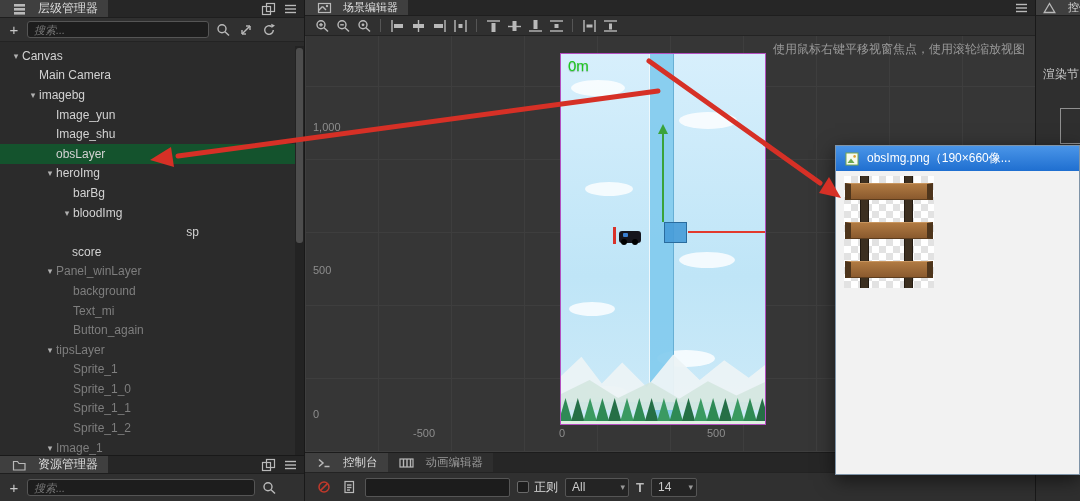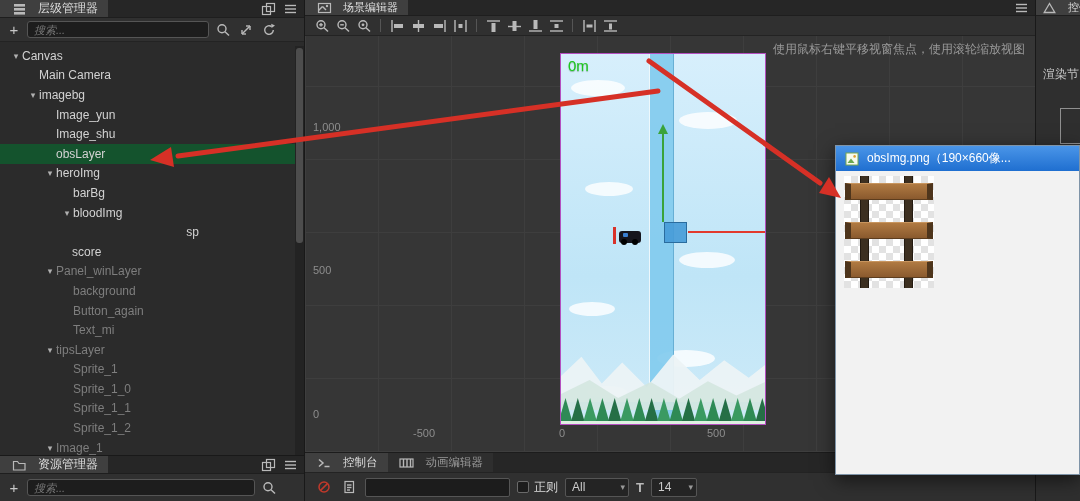--- a/index.html
+++ b/index.html
@@ -217,25 +217,25 @@
       <div class="trow dim" style="padding-left: 44px;">
         <span class="arrow">▾</span>
         <span>Panel_winLayer</span>
       </div>
       <div class="trow dim" style="padding-left: 61px;">
         <span class="arrow"></span>
         <span>background</span>
       </div>
       <div class="trow dim" style="padding-left: 61px;">
         <span class="arrow"></span>
+        <span>Text_mi</span>
+      </div>
+      <div class="trow dim" style="padding-left: 61px;">
+        <span class="arrow"></span>
         <span>Button_again</span>
-      </div>
-      <div class="trow dim" style="padding-left: 61px;">
-        <span class="arrow"></span>
-        <span>Text_mi</span>
       </div>
       <div class="trow dim" style="padding-left: 44px;">
         <span class="arrow">▾</span>
         <span>tipsLayer</span>
       </div>
       <div class="trow dim" style="padding-left: 61px;">
         <span class="arrow"></span>
         <span>Sprite_1</span>
       </div>
       <div class="trow dim" style="padding-left: 61px;">

